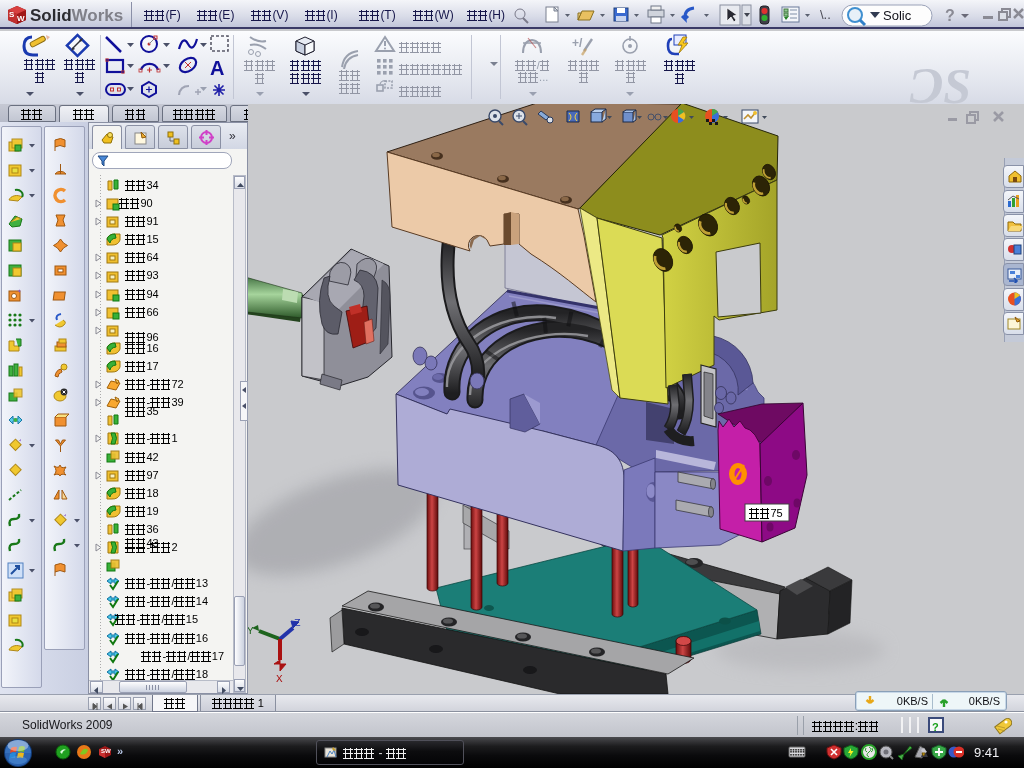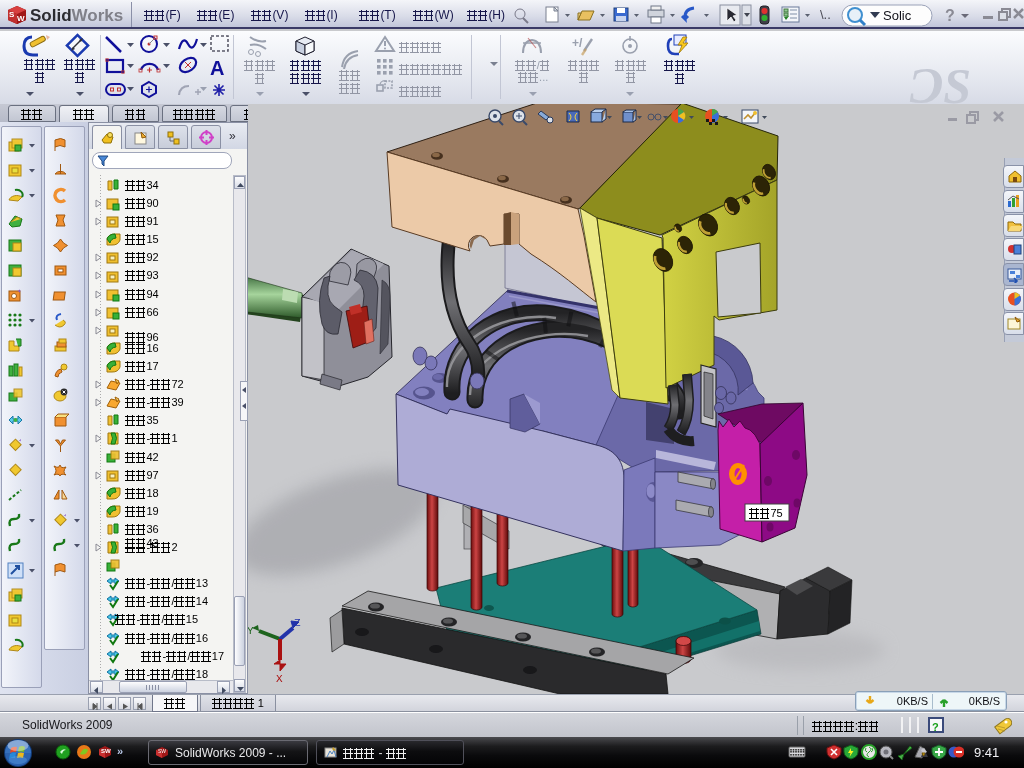--- a/index.html
+++ b/index.html
@@ -472,42 +472,42 @@
         <path d="M9 2 h4 v9 h-4 z" fill="#38b038" stroke="#107810"></path>
       </svg></div>
     <div class="ab" style="left:36px;top:56px;font-size:11px;white-space:nowrap"><i class="c"></i><i class="c"></i><span style="font-size:11px;color:#000">34</span></div>
     <svg class="ab" style="left:6px;top:76px" width="8" height="10">
       <polygon points="1,1 6,4.5 1,8" fill="none" stroke="#8a8a94"></polygon>
     </svg>
     <div class="ab" style="left:16px;top:73px"><svg width="17" height="15" viewBox="0 0 17 15">
         <rect x="2" y="3" width="11" height="10" fill="#f0c030" stroke="#a07810"></rect>
         <rect x="8" y="8" width="6" height="6" fill="#38b038" stroke="#107810"></rect>
       </svg></div>
-    <div class="ab" style="left:36px;top:74px;font-size:11px;white-space:nowrap"><i class="c"></i><i class="c"></i><span style="font-size:11px;color:#000">90</span></div>
+    <div class="ab" style="left:30px;top:74px;font-size:11px;white-space:nowrap"><i class="c"></i><i class="c"></i><span style="font-size:11px;color:#000">90</span></div>
     <svg class="ab" style="left:6px;top:94px" width="8" height="10">
       <polygon points="1,1 6,4.5 1,8" fill="none" stroke="#8a8a94"></polygon>
     </svg>
     <div class="ab" style="left:16px;top:91px"><svg width="17" height="15" viewBox="0 0 17 15">
         <rect x="2" y="3" width="11" height="10" fill="#f0c030" stroke="#a07810"></rect>
         <rect x="5" y="6" width="5" height="4" fill="#f8f0c0" stroke="#a07810"></rect>
       </svg></div>
     <div class="ab" style="left:36px;top:92px;font-size:11px;white-space:nowrap"><i class="c"></i><i class="c"></i><span style="font-size:11px;color:#000">91</span></div>
     <div class="ab" style="left:16px;top:109px"><svg width="17" height="15" viewBox="0 0 17 15">
         <path d="M2 13 v-6 a8 7 0 0 1 8 -5 h5 v6 a8 7 0 0 1 -8 5 z" fill="#f0c030" stroke="#a07810"></path>
         <path d="M2 7 a8 6 0 0 1 8 -5 l1 4 a7 6 0 0 0 -6 5 z" fill="#38b038" stroke="#107810"></path>
       </svg></div>
     <div class="ab" style="left:36px;top:110px;font-size:11px;white-space:nowrap"><i class="c"></i><i class="c"></i><span style="font-size:11px;color:#000">15</span></div>
     <svg class="ab" style="left:6px;top:130px" width="8" height="10">
       <polygon points="1,1 6,4.5 1,8" fill="none" stroke="#8a8a94"></polygon>
     </svg>
     <div class="ab" style="left:16px;top:127px"><svg width="17" height="15" viewBox="0 0 17 15">
         <rect x="2" y="3" width="11" height="10" fill="#f0c030" stroke="#a07810"></rect>
         <rect x="5" y="6" width="5" height="4" fill="#f8f0c0" stroke="#a07810"></rect>
       </svg></div>
-    <div class="ab" style="left:36px;top:128px;font-size:11px;white-space:nowrap"><i class="c"></i><i class="c"></i><span style="font-size:11px;color:#000">92</span></div>
+    <div class="ab" style="left:36px;top:128px;font-size:11px;white-space:nowrap"><i class="c"></i><i class="c"></i><span style="font-size:11px;color:#000">64</span></div>
     <svg class="ab" style="left:6px;top:148px" width="8" height="10">
       <polygon points="1,1 6,4.5 1,8" fill="none" stroke="#8a8a94"></polygon>
     </svg>
     <div class="ab" style="left:16px;top:146px"><svg width="17" height="15" viewBox="0 0 17 15">
         <rect x="2" y="3" width="11" height="10" fill="#f0c030" stroke="#a07810"></rect>
         <rect x="5" y="6" width="5" height="4" fill="#f8f0c0" stroke="#a07810"></rect>
       </svg></div>
     <div class="ab" style="left:36px;top:146px;font-size:11px;white-space:nowrap"><i class="c"></i><i class="c"></i><span style="font-size:11px;color:#000">93</span></div>
     <svg class="ab" style="left:6px;top:167px" width="8" height="10">
       <polygon points="1,1 6,4.5 1,8" fill="none" stroke="#8a8a94"></polygon>
@@ -556,21 +556,21 @@
     </svg>
     <div class="ab" style="left:16px;top:272px"><svg width="17" height="15" viewBox="0 0 17 15">
         <path d="M2 11 l4 -7 9 2 -4 7 z" fill="#f8a830" stroke="#a06008"></path>
         <path d="M10 2 l4 2 -2 3 z" fill="#f8d060" stroke="#a06008"></path>
       </svg></div>
     <div class="ab" style="left:36px;top:273px;font-size:11px;white-space:nowrap"><i class="c"></i><i class="c"></i>-<i class="c"></i><i class="c"></i><span style="font-size:11px;color:#000">39</span></div>
     <div class="ab" style="left:16px;top:290px"><svg width="17" height="15" viewBox="0 0 17 15">
         <path d="M3 3 h4 v9 h-4 z" fill="#f0c030" stroke="#a07810"></path>
         <path d="M9 2 h4 v9 h-4 z" fill="#38b038" stroke="#107810"></path>
       </svg></div>
-    <div class="ab" style="left:36px;top:291px;font-size:11px;white-space:nowrap"><i class="c"></i><i class="c"></i><span style="font-size:11px;color:#000">35</span></div>
+    <div class="ab" style="left:36px;top:282px;font-size:11px;white-space:nowrap"><i class="c"></i><i class="c"></i><span style="font-size:11px;color:#000">35</span></div>
     <svg class="ab" style="left:6px;top:311px" width="8" height="10">
       <polygon points="1,1 6,4.5 1,8" fill="none" stroke="#8a8a94"></polygon>
     </svg>
     <div class="ab" style="left:16px;top:308px"><svg width="17" height="15" viewBox="0 0 17 15">
         <path d="M3 2 h10 v11 h-10 z" fill="#f0c030" stroke="#a07810"></path>
         <path d="M6 2 q3 5 0 11 h4 q3 -6 0 -11 z" fill="#38b038" stroke="#107810"></path>
       </svg></div>
     <div class="ab" style="left:36px;top:309px;font-size:11px;white-space:nowrap"><i class="c"></i><i class="c"></i>-<i class="c"></i><i class="c"></i><span style="font-size:11px;color:#000">1</span></div>
     <div class="ab" style="left:16px;top:326px"><svg width="17" height="15" viewBox="0 0 17 15">
         <rect x="2" y="5" width="8" height="8" fill="#38b038" stroke="#107810"></rect>
@@ -1059,28 +1059,20 @@
     <svg class="ab" style="left:76px;top:7px" width="16" height="16">
       <circle cx="8" cy="8" r="7" fill="#e87818"></circle>
       <path d="M4 10 q4 -8 8 -4 q-2 6 -8 4" fill="#80c820"></path>
     </svg>
     <svg class="ab" style="left:97px;top:7px" width="16" height="16">
       <polygon points="2,5 8,2 14,5 14,11 8,14 2,11" fill="#a01818"></polygon>
       <polygon points="2,5 8,8 8,14 2,11" fill="#c83030"></polygon>
       <text x="4" y="9" font-size="6" fill="#fff" font-weight="bold">SW</text>
     </svg>
     <div class="ab" style="left:117px;top:8px;color:#b8c8e8;font-size:11px;font-weight:bold">»</div>
-    <div class="ab" style="left:148px;top:3px;width:160px;height:25px;background:linear-gradient(#3a3a40,#141416 45%,#060608);border:1px solid #6a6a72;border-radius:3px">
-      <svg class="ab" style="left:6px;top:4px" width="15" height="15">
-        <polygon points="1,5 7,2 13,5 13,10 7,13 1,10" fill="#a01818"></polygon>
-        <polygon points="1,5 7,8 7,13 1,10" fill="#c83030"></polygon>
-        <text x="3" y="8" font-size="5" fill="#fff">SW</text>
-      </svg>
-      <div class="ab" style="left:26px;top:5px;font-size:12px;color:#e8e8ea;white-space:nowrap">SolidWorks 2009 - ...</div>
-    </div>
     <div class="ab" style="left:316px;top:3px;width:148px;height:25px;background:linear-gradient(#28282c,#0c0c0e 45%,#040406);border:1px solid #50505a;border-radius:3px">
       <svg class="ab" style="left:6px;top:4px" width="15" height="15">
         <rect x="2" y="3" width="11" height="9" fill="#e8e4da" stroke="#888"></rect>
         <path d="M4 12 l3 -6 2 3 2 -4 2 7" stroke="#4a80c0" fill="none"></path>
         <path d="M10 2 l3 3 -2 1 -2 -2 z" fill="#c8a030"></path>
       </svg>
       <div class="ab" style="left:26px;top:5px;font-size:12px;color:#d8d8da;white-space:nowrap"><i class="c w"></i><i class="c w"></i><i class="c w"></i> - <i class="c w"></i><i class="c w"></i></div>
     </div>
     <svg class="ab" style="left:788px;top:8px" width="18" height="14" viewBox="0 0 18 14">
       <rect x="1" y="2" width="16" height="10" rx="1" fill="#d8d8dc" stroke="#666"></rect>

